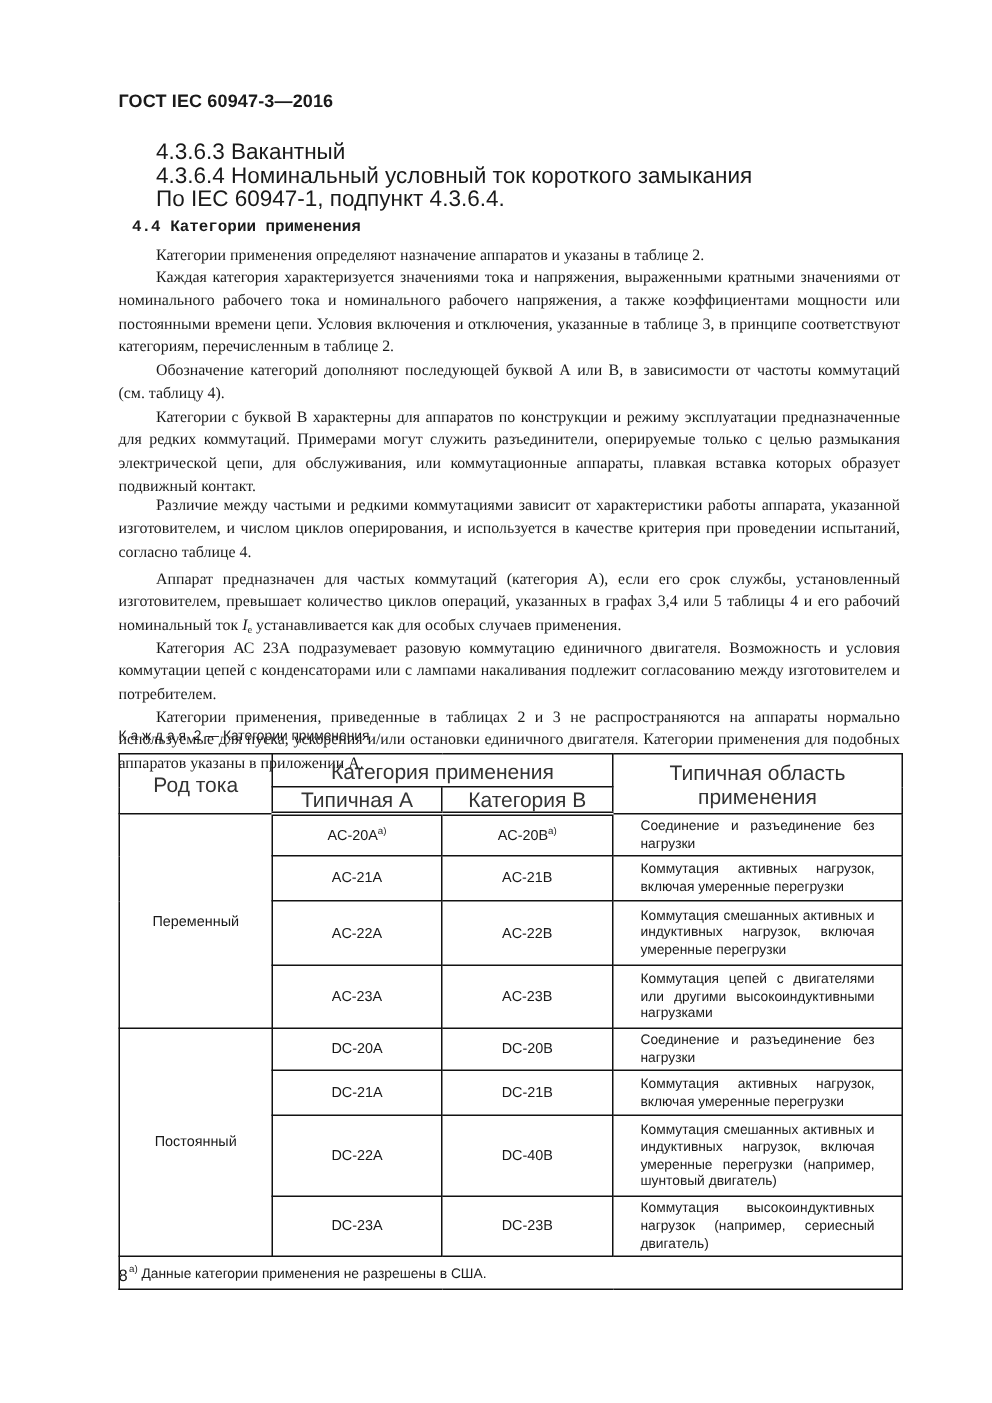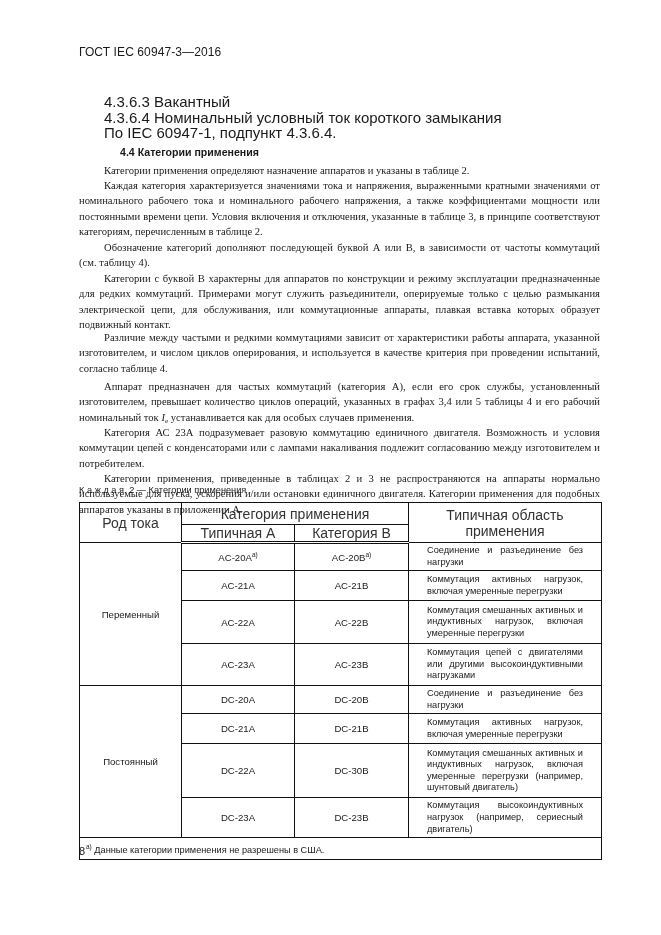--- a/index.html
+++ b/index.html
@@ -1,22 +1,22 @@
 <!DOCTYPE html>
 <html><head>
 <meta charset="utf-8">
 <style>
   html, body { margin: 0; padding: 0; background: #ffffff; }
   body { width: 661px; height: 935px; position: relative; overflow: hidden;
          font-family: "Liberation Sans", sans-serif; color: #1a1a1a; }
-  .doc-header { position: absolute; left: 79px; top: 45px; font-size: 12px; font-weight: normal; letter-spacing: 0.1px; }
+  .doc-header { position: absolute; left: 79px; top: 60px; font-size: 12px; font-weight: bold; letter-spacing: 0.1px; }
   .para { position: absolute; left: 79px; width: 521px; font-size: 10.6px; line-height: 15.4px; text-align: justify; font-family: Liberation Serif, serif; }
   .para.indent { text-indent: 25px; }
   .sline { position: absolute; left: 104px; font-size: 15px; line-height: 15.4px; white-space: nowrap; }
-  .heading { position: absolute; left: 120px; font-size: 10.6px; font-weight: bold; }
+  .heading { position: absolute; left: 88px; font-size: 10.6px; font-weight: bold; font-family: Liberation Mono, monospace; }
   .caption { position: absolute; left: 79px; top: 485px; font-size: 9.2px; }
   .caption .sp { letter-spacing: 2.6px; }
   table.t2 { position: absolute; left: 79px; top: 502px; width: 522px; border-collapse: collapse; table-layout: fixed; font-size: 9.6px; }
   table.t2 td, table.t2 th { border: 1px solid #111; padding: 0 6px; vertical-align: middle; font-weight: normal; }
   table.t2 th { font-size: 14px; color: #333; text-align: center; }
   table.t2 .hdr-bottom td, table.t2 .hdr-bottom th { border-bottom: 3px double #111; }
   table.t2 td.c { text-align: center; }
   table.t2 td.desc { text-align: justify; line-height: 11.6px; padding: 2px 18px; font-size: 9.2px; }
   table.t2 td.foot { font-size: 9.2px; padding: 4px 6px; }
   sup { font-size: 6.5px; vertical-align: 4px; }
@@ -93,21 +93,21 @@
     <td class="c">DC-20B</td>
     <td class="desc">Соединение и разъединение без нагрузки</td>
   </tr>
   <tr style="height:30px">
     <td class="c">DC-21A</td>
     <td class="c">DC-21B</td>
     <td class="desc">Коммутация активных нагрузок, включая умеренные перегрузки</td>
   </tr>
   <tr style="height:54px">
     <td class="c">DC-22A</td>
-    <td class="c">DC-30B</td>
+    <td class="c">DC-40B</td>
     <td class="desc">Коммутация смешанных активных и индуктивных нагрузок, включая умеренные перегрузки (например, шунтовый двигатель)</td>
   </tr>
   <tr style="height:30px">
     <td class="c">DC-23A</td>
     <td class="c">DC-23B</td>
     <td class="desc">Коммутация высокоиндуктивных нагрузок (например, сериесный двигатель)</td>
   </tr>
 
   <tr style="height:22px">
     <td colspan="4" class="foot"><sup>а)</sup><span> Данные категории применения не разрешены в США.</span></td>

